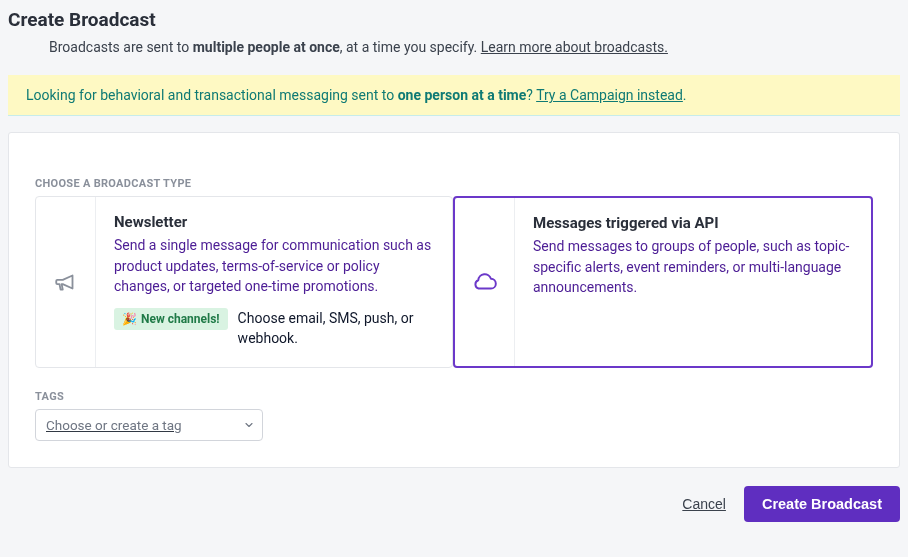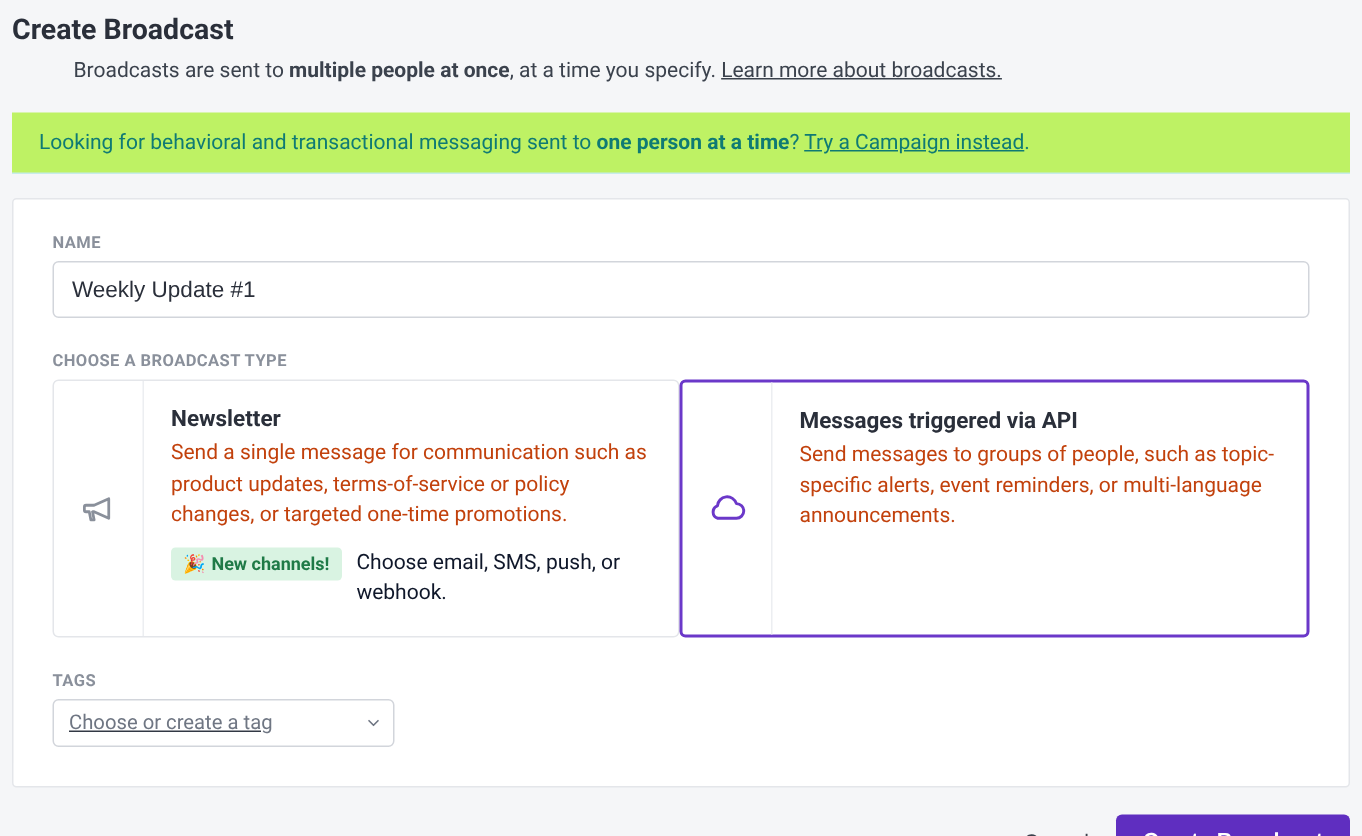--- a/index.html
+++ b/index.html
@@ -22,21 +22,21 @@
   .subtitle {
     color: #3b424d;
     font-size: 14px;
     line-height: 1.45;
     margin-left: 41px;
   }
   .subtitle a { color: #3b424d; text-decoration: underline; }
   .bold { font-weight: 700; }
 
   .info-banner {
-    background: #bef264;
+    background: #fef9c3;
     border-bottom: 1px solid #c7ecea;
     padding: 12px 18px;
     color: #0f7a74;
     font-size: 14px;
     margin-top: 8px;
   }
   .info-banner a { color: #0f7a74; text-decoration: underline; }
 
   .card {
     background: #fff;
@@ -98,21 +98,21 @@
     flex: 1;
     padding: 16px 18px 18px;
   }
   .type-title {
     font-weight: 700;
     color: #2a2f3a;
     font-size: 15px;
     margin-bottom: 4px;
   }
   .type-desc {
-    color: #c2410c;
+    color: #4c1d95;
     font-size: 14px;
     line-height: 1.45;
   }
   .type-desc + .channels-row { margin-top: 12px; }
   .channels-row { display: flex; gap: 10px; align-items: flex-start; }
   .badge {
     display: inline-flex;
     align-items: center;
     background: #d9f3e2;
     color: #1f7a47;
@@ -189,24 +189,20 @@
     <span>Broadcasts are sent to </span><span class="bold">multiple people at once</span><span>, at a time you specify. </span><a href="#">Learn more about broadcasts.</a>
   </div>
 </div>
 
 <div class="info-banner">
   <span>Looking for behavioral and transactional messaging sent to </span><span class="bold">one person at a time</span><span>? </span><a href="#">Try a Campaign instead</a><span>.</span>
 </div>
 
 <div class="card">
 
-  <div>
-    <div class="field-label">NAME</div>
-    <input class="text-input" type="text" value="Weekly Update #1" style="">
-  </div>
 
   <div class="section-gap">
     <div class="field-label">CHOOSE A BROADCAST TYPE</div>
     <div class="type-grid">
 
       <div class="type-card">
         <div class="type-icon">
           <svg width="26" height="26" viewBox="0 0 24 24" fill="none" stroke="#8a909b" stroke-width="1.7" stroke-linecap="round" stroke-linejoin="round">
             <path d="M3 11v2a1 1 0 0 0 1 1h2l1 5h2l-1-5h1l9 4V6l-9 4H4a1 1 0 0 0-1 1z"></path>
           </svg>

